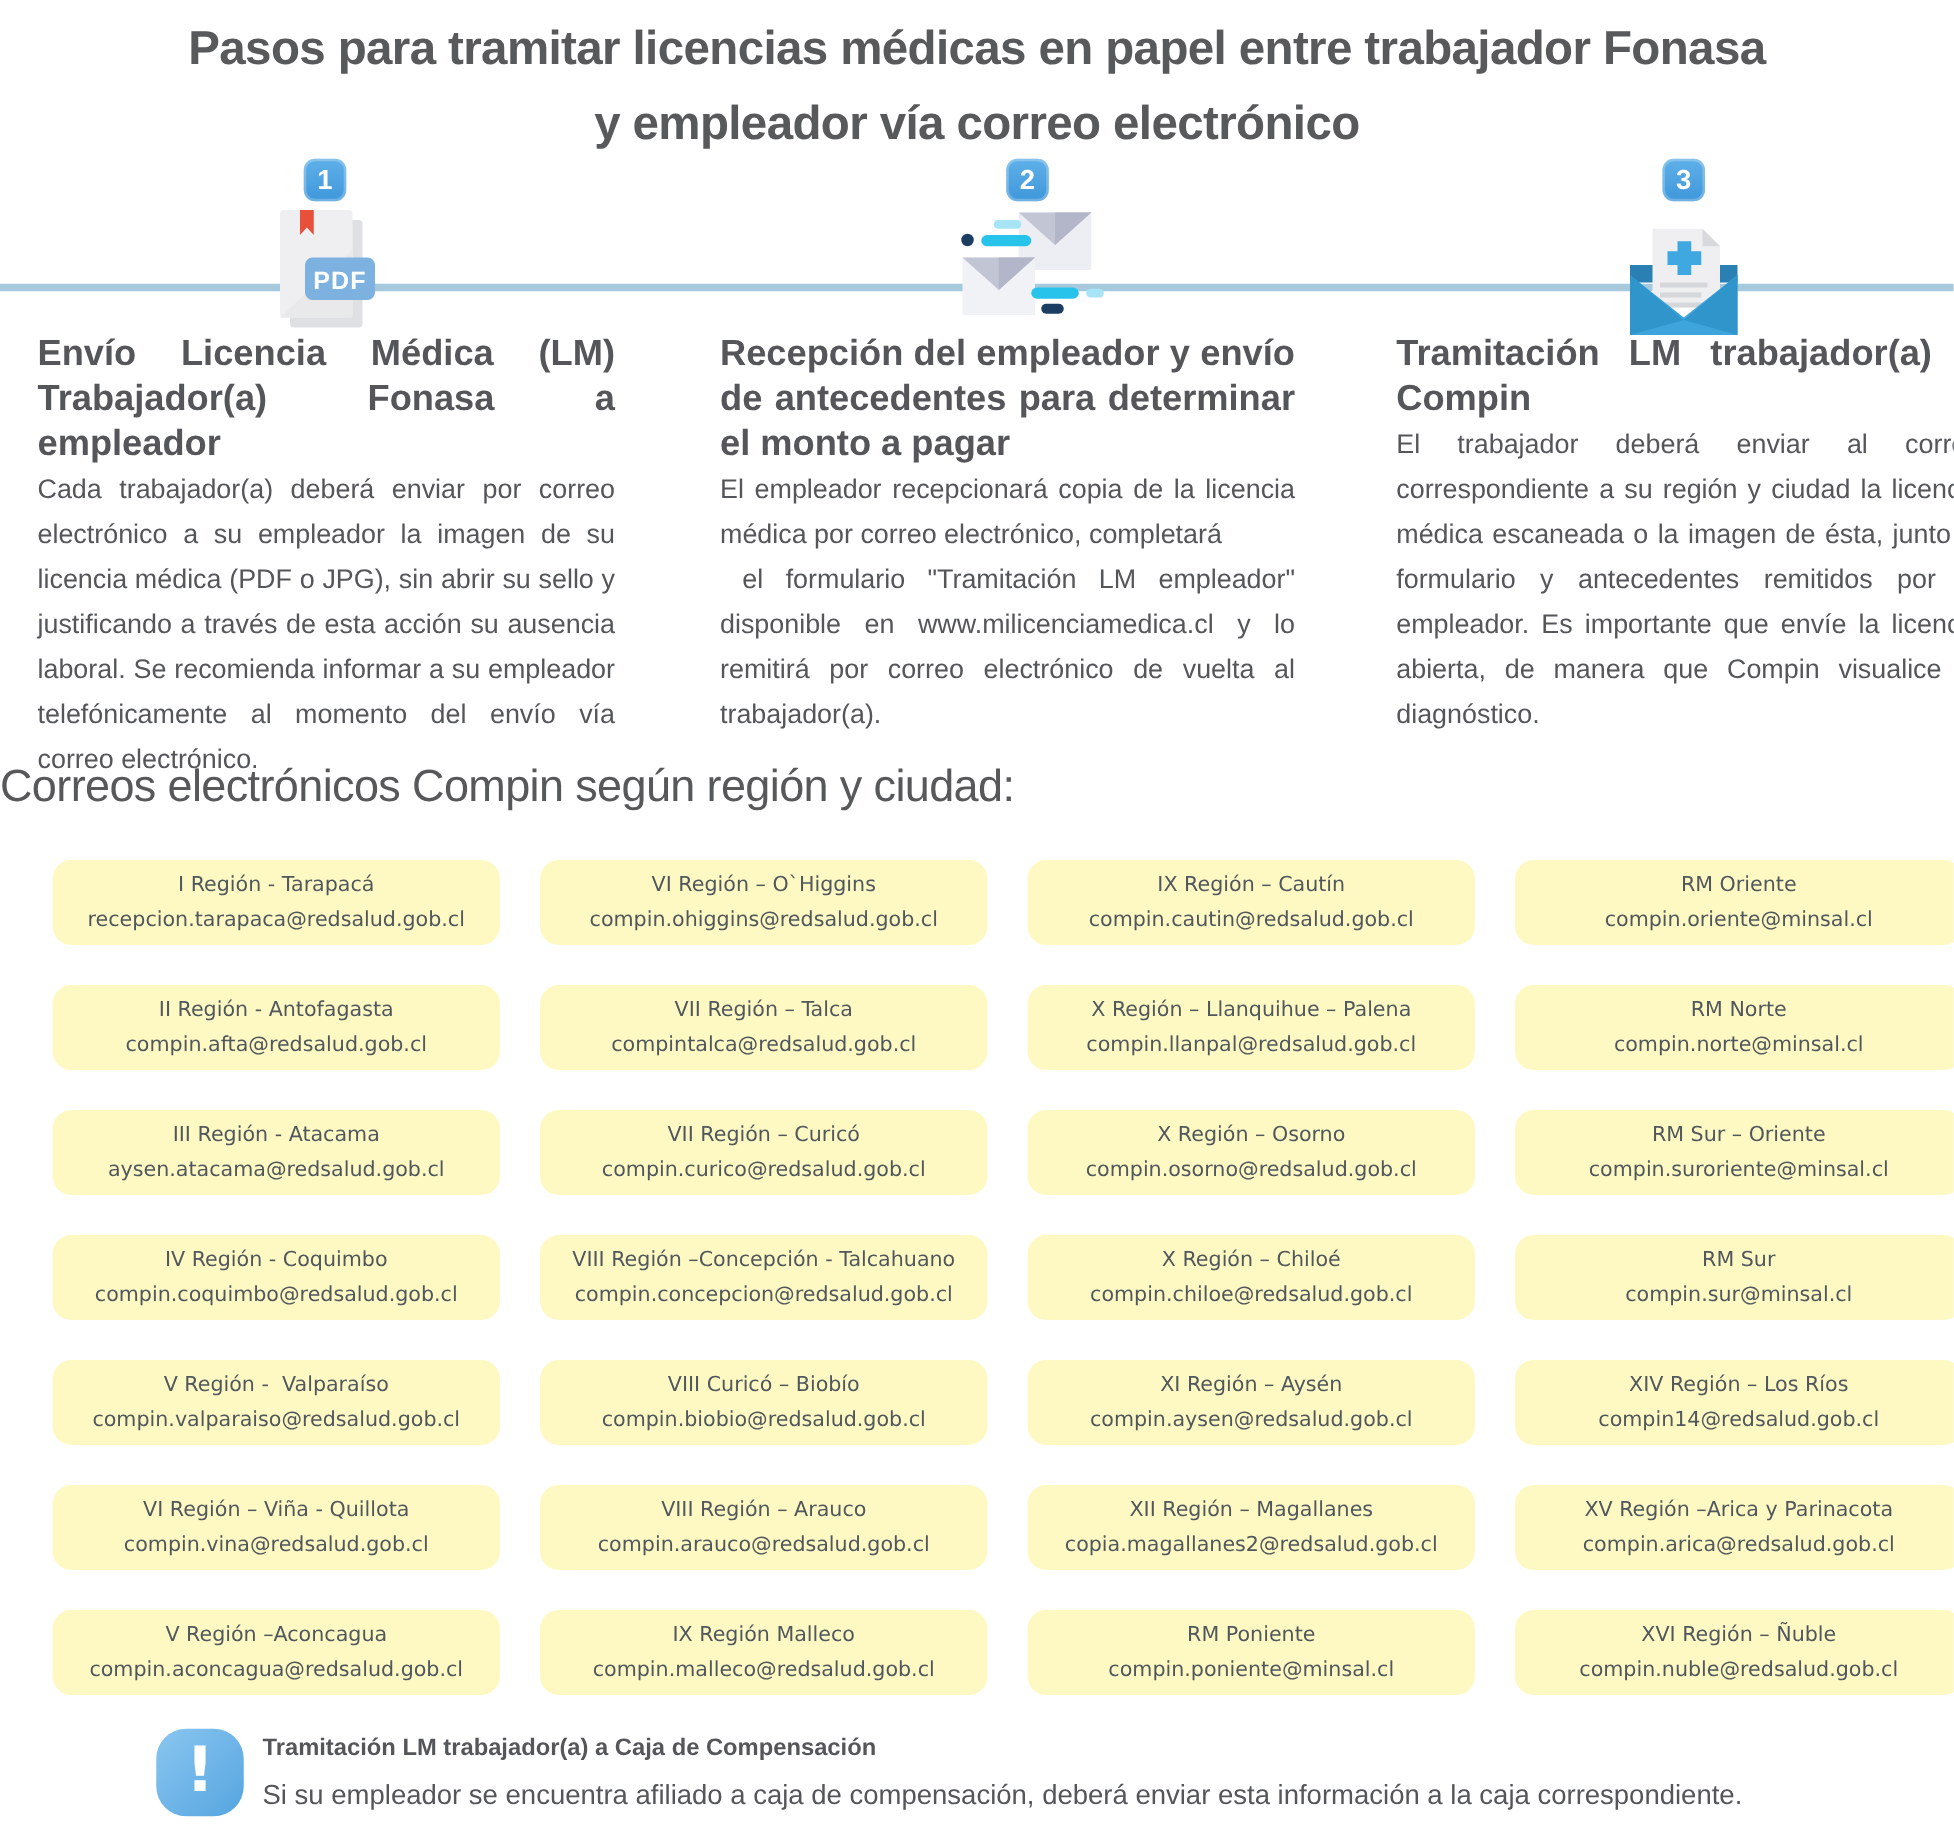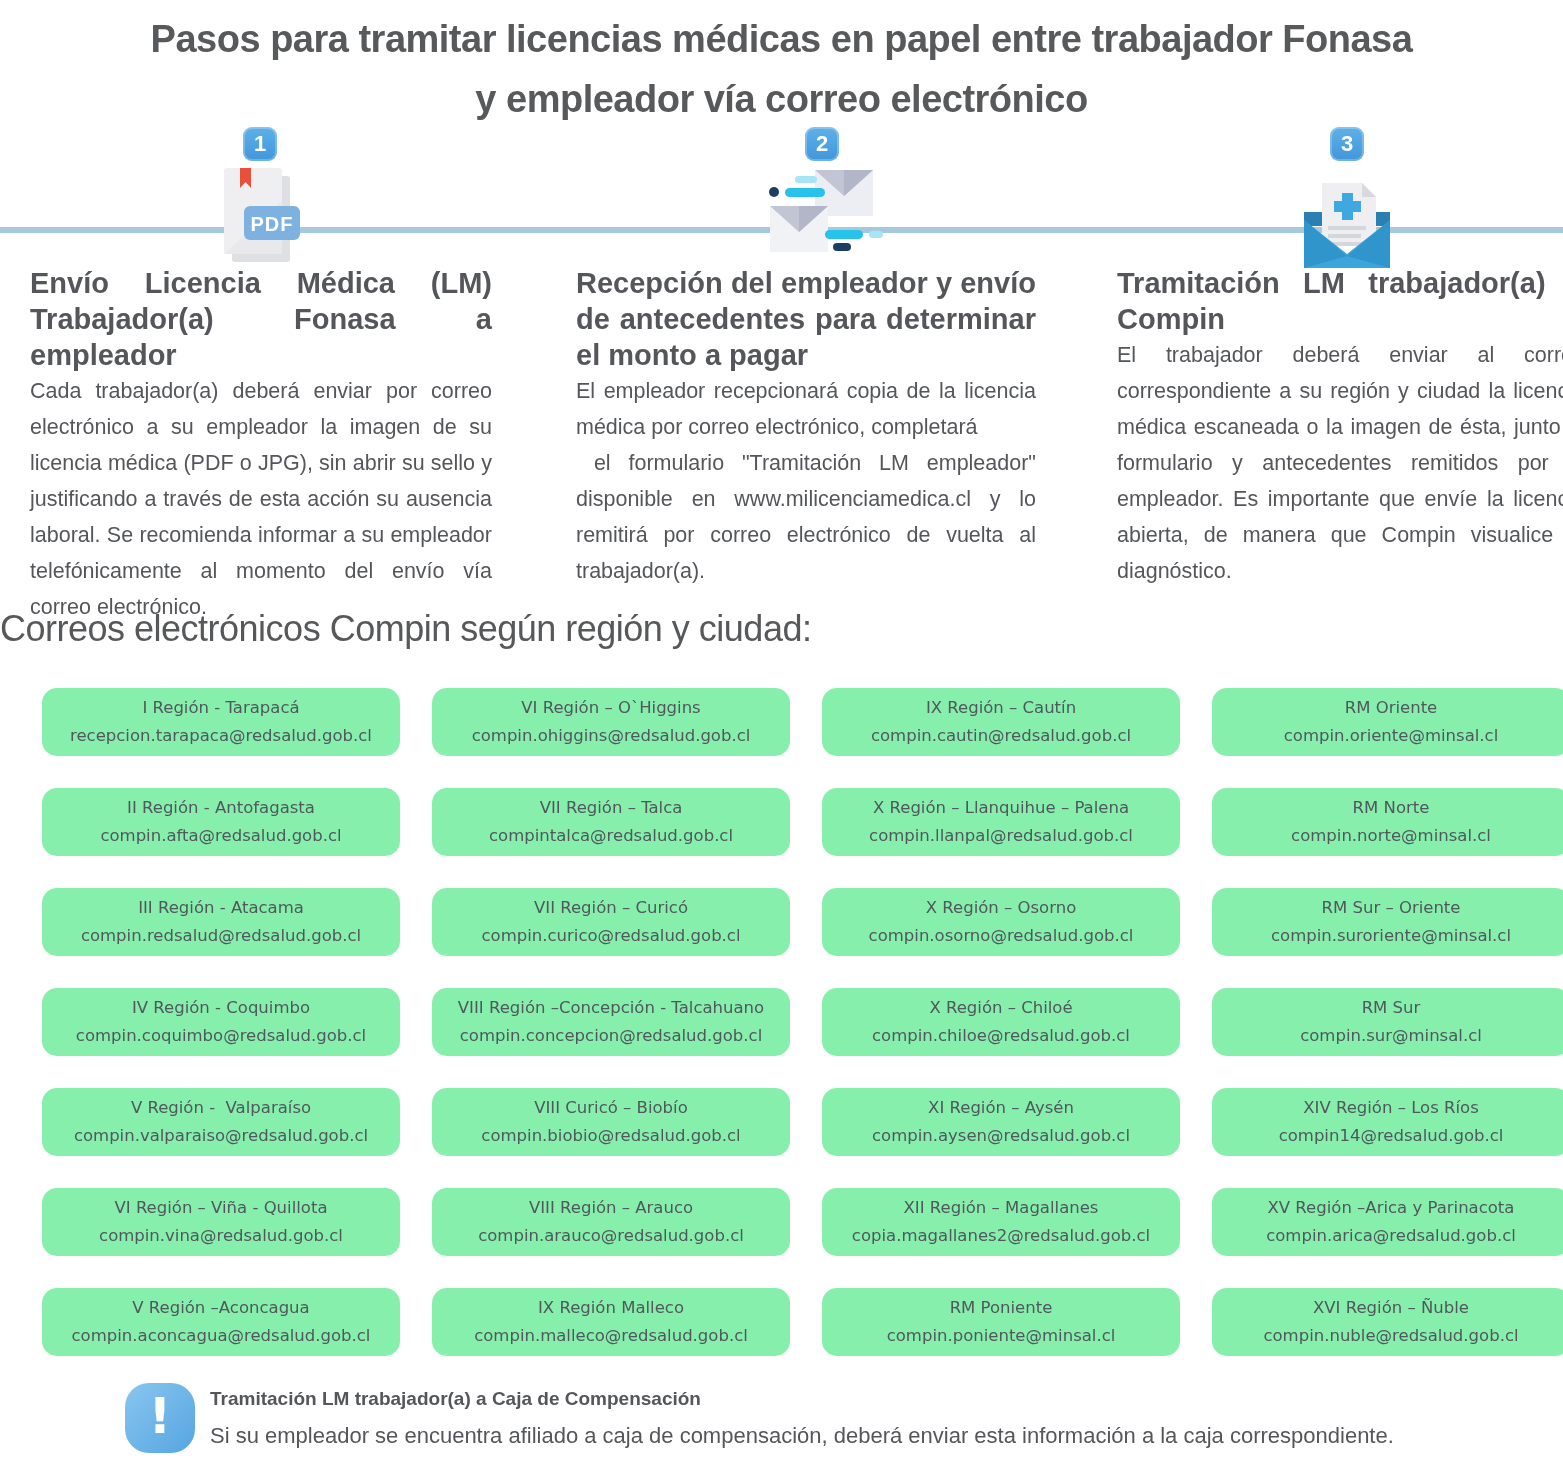--- a/index.html
+++ b/index.html
@@ -22,21 +22,21 @@
   .step-col{top:265px;text-align:justify;}
   #col1{left:30px;width:462px;}
   #col2{left:576px;width:460px;}
   #col3{left:1117px;width:468px;}
   .step-heading{font-weight:bold;font-size:29px;line-height:36px;text-align:justify;}
   .step-body{font-size:21.5px;line-height:36px;text-align:justify;white-space:pre-wrap;}
   
   #dir-title{top:608px;left:0;width:1403px;text-align:left;font-size:36px;color:#57585a;letter-spacing:-0.5px;}
   #grid{top:688px;left:42px;display:grid;grid-template-columns:repeat(4,358px);
         column-gap:32px;row-gap:32px;}
-  .card{height:68px;background:#86efac;border-radius:15px;display:flex;flex-direction:column;
+  .card{height:68px;background:#fef9c3;border-radius:15px;display:flex;flex-direction:column;
         justify-content:center;align-items:center;color:#50575d;
         font-family:"DejaVu Sans",sans-serif;font-size:16.5px;line-height:28px;}
   .card-region,.card-email{white-space:pre;}
   
   #note-icon{left:125px;top:1383px;width:70px;height:70px;border-radius:24px;
              background:linear-gradient(135deg,#8ac6f0,#55a5e0);
              color:#fff;font-family:"DejaVu Sans",sans-serif;font-weight:bold;font-size:50px;
              text-align:center;line-height:66px;}
   #note-heading{left:210px;top:1388px;width:1300px;font-weight:bold;font-size:19px;}
   #note-body{left:210px;top:1423px;width:1320px;font-size:22px;}
@@ -134,21 +134,21 @@
     <div class="card">
       <div class="card-region">X Región – Llanquihue – Palena</div>
       <div class="card-email">compin.llanpal@redsalud.gob.cl</div>
     </div>
     <div class="card">
       <div class="card-region">RM Norte</div>
       <div class="card-email">compin.norte@minsal.cl</div>
     </div>
     <div class="card">
       <div class="card-region">III Región - Atacama</div>
-      <div class="card-email">compin.redsalud@redsalud.gob.cl</div>
+      <div class="card-email">aysen.atacama@redsalud.gob.cl</div>
     </div>
     <div class="card">
       <div class="card-region">VII Región – Curicó</div>
       <div class="card-email">compin.curico@redsalud.gob.cl</div>
     </div>
     <div class="card">
       <div class="card-region">X Región – Osorno</div>
       <div class="card-email">compin.osorno@redsalud.gob.cl</div>
     </div>
     <div class="card">

